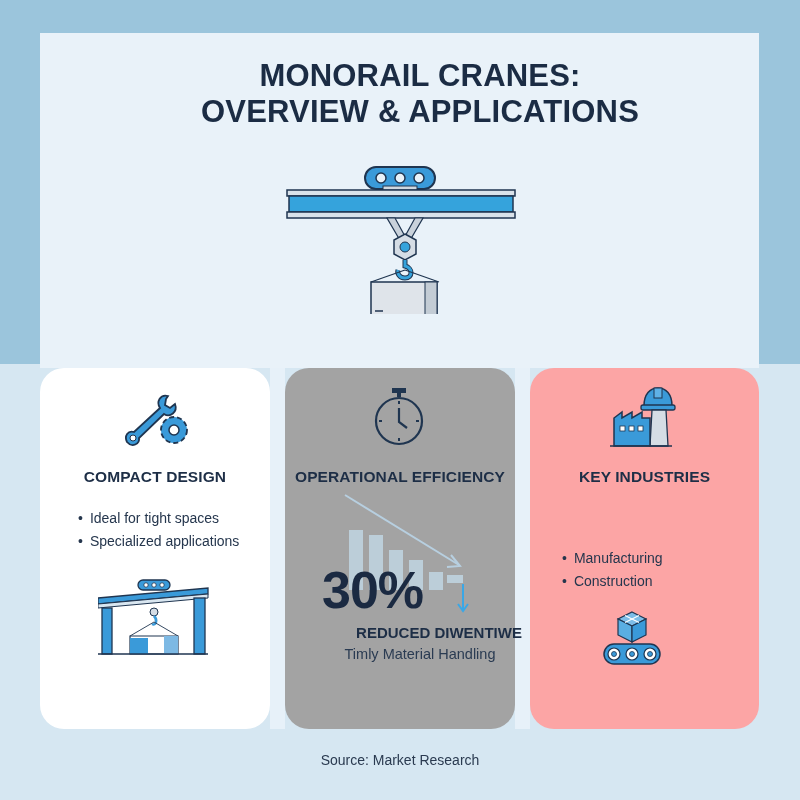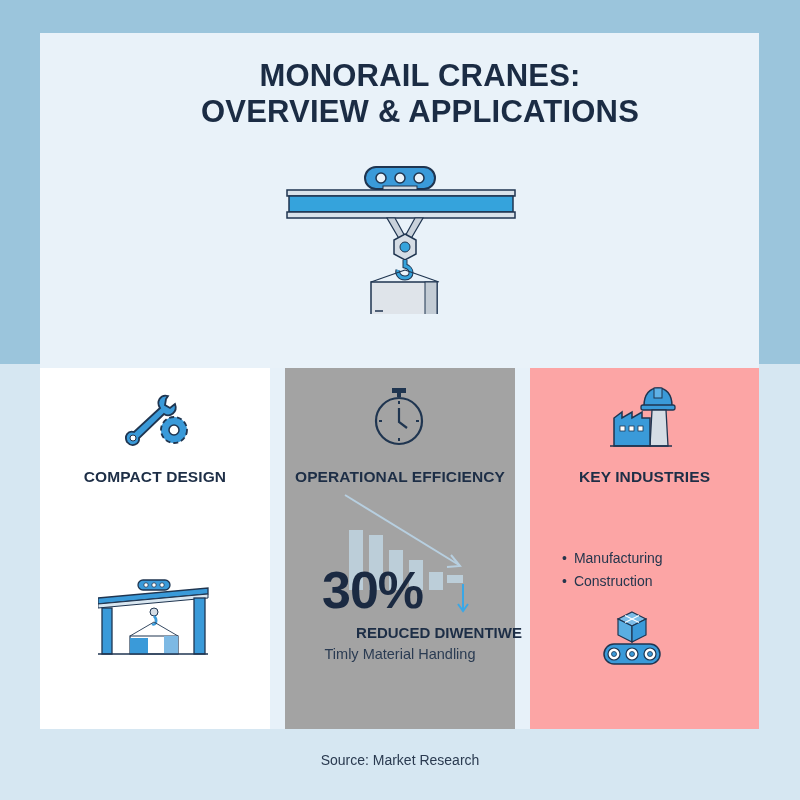--- a/index.html
+++ b/index.html
@@ -21,20 +21,21 @@
     position: absolute; left: 0; top: 58px; width: 800px; text-align: center;
     font-weight: 700; font-size: 31px; line-height: 36px; color: #1b2c44;
     letter-spacing: 0.2px;
   }
   .hero-title div { display: block; margin-left: 40px; }
   .hero-illustration { position: absolute; left: 283px; top: 164px; }
 
   .card {
     position: absolute; top: 368px; height: 361px; width: 230px;
     box-sizing: border-box;
+    border-radius: 24px;
   }
   .card-left { left: 40px; background: #ffffff; }
   .card-mid { left: 285px; background: #a3a3a3; }
   .card-right { left: 530px; width: 229px; background: #fca5a5; }
   .gap-strip { position: absolute; top: 368px; height: 361px; width: 15px; background: #e7f1f9; }
 
   .card-title {
     position: absolute; left: 0; width: 100%; text-align: center;
     font-weight: 700; font-size: 15.5px; color: #1d2e46; letter-spacing: 0.1px;
   }
@@ -112,20 +113,24 @@
       <path d="M46 6 C38 4 34 12 38 18 L12 42 C6 40 2 46 5 52 C10 58 18 54 17 48 L42 24 C48 28 56 22 53 14 L48 18 L43 15 L44 9 Z" fill="#3a9ad9" stroke="#1f3550" stroke-width="1.8"></path>
       <circle cx="11" cy="48" r="3" fill="#ffffff" stroke="#1f3550" stroke-width="1"></circle>
       <g transform="translate(52,40)">
         <circle r="13" fill="#3a9ad9" stroke="#1f3550" stroke-width="1.8" stroke-dasharray="5 3"></circle>
         <circle r="11" fill="#3a9ad9"></circle>
         <circle r="5" fill="#ffffff" stroke="#1f3550" stroke-width="1.5"></circle>
       </g>
     </svg>
   </div>
   <div class="card-title" style="top:100px;">COMPACT DESIGN</div>
+  <ul class="bullets" style="left:38px; top:139px;">
+    <li>Ideal for tight spaces</li>
+    <li>Specialized applications</li>
+  </ul>
   <div style="position:absolute; left:58px; top:208px;">
     <svg width="114" height="80" viewBox="0 0 114 80">
       <rect x="40" y="4" width="32" height="10" rx="5" fill="#3a9ad9" stroke="#1f3550" stroke-width="1.3"></rect>
       <circle cx="48" cy="9" r="2.2" fill="#fff" stroke="#1f3550" stroke-width="0.8"></circle>
       <circle cx="56" cy="9" r="2.2" fill="#fff" stroke="#1f3550" stroke-width="0.8"></circle>
       <circle cx="64" cy="9" r="2.2" fill="#fff" stroke="#1f3550" stroke-width="0.8"></circle>
       <polygon points="0,22 110,12 110,18 0,28" fill="#3a9ad9" stroke="#1f3550" stroke-width="1.3"></polygon>
       <polygon points="0,28 110,18 110,22 0,32" fill="#d9e6f0" stroke="#1f3550" stroke-width="1"></polygon>
       <rect x="4" y="32" width="10" height="46" fill="#3a9ad9" stroke="#1f3550" stroke-width="1.3"></rect>
       <rect x="96" y="22" width="11" height="56" fill="#3a9ad9" stroke="#1f3550" stroke-width="1.3"></rect>
@@ -168,21 +173,21 @@
     </svg>
   </div>
   <div class="big-stat" style="top:192px; left:37px;">30%</div>
   <div style="position:absolute; left:171px; top:214px;">
     <svg width="14" height="32" viewBox="0 0 14 32">
       <line x1="7" y1="2" x2="7" y2="28" stroke="#3aa7e6" stroke-width="2"></line>
       <polyline points="2,22 7,29 12,22" fill="none" stroke="#3aa7e6" stroke-width="2"></polyline>
     </svg>
   </div>
   <div class="stat-label" style="top:256px;margin-left:39px;">REDUCED DIWENTIWE</div>
-  <div class="stat-sub" style="top:278px;">Timly Material Handling</div>
+  <div class="stat-sub" style="top:278px;margin-left:20px;">Timly Material Handling</div>
 </div>
 
 <div class="card card-right">
   <div style="position:absolute; left:80px; top:18px;">
     <svg width="66" height="64" viewBox="0 0 66 64">
       <path d="M34 20 C34 8 40 2 48 2 C56 2 62 8 62 20 Z" fill="#3a9ad9" stroke="#1f3550" stroke-width="1.5"></path>
       <rect x="44" y="2" width="8" height="10" fill="#5fb1e6" stroke="#1f3550" stroke-width="1"></rect>
       <rect x="31" y="19" width="34" height="5" rx="2" fill="#3a9ad9" stroke="#1f3550" stroke-width="1.3"></rect>
       <polygon points="42,24 56,24 58,60 40,60" fill="#d5dde5" stroke="#1f3550" stroke-width="1.3"></polygon>
       <polygon points="4,60 4,32 12,26 12,32 22,26 22,32 32,26 32,32 40,32 40,60" fill="#3a9ad9" stroke="#1f3550" stroke-width="1.5"></polygon>

